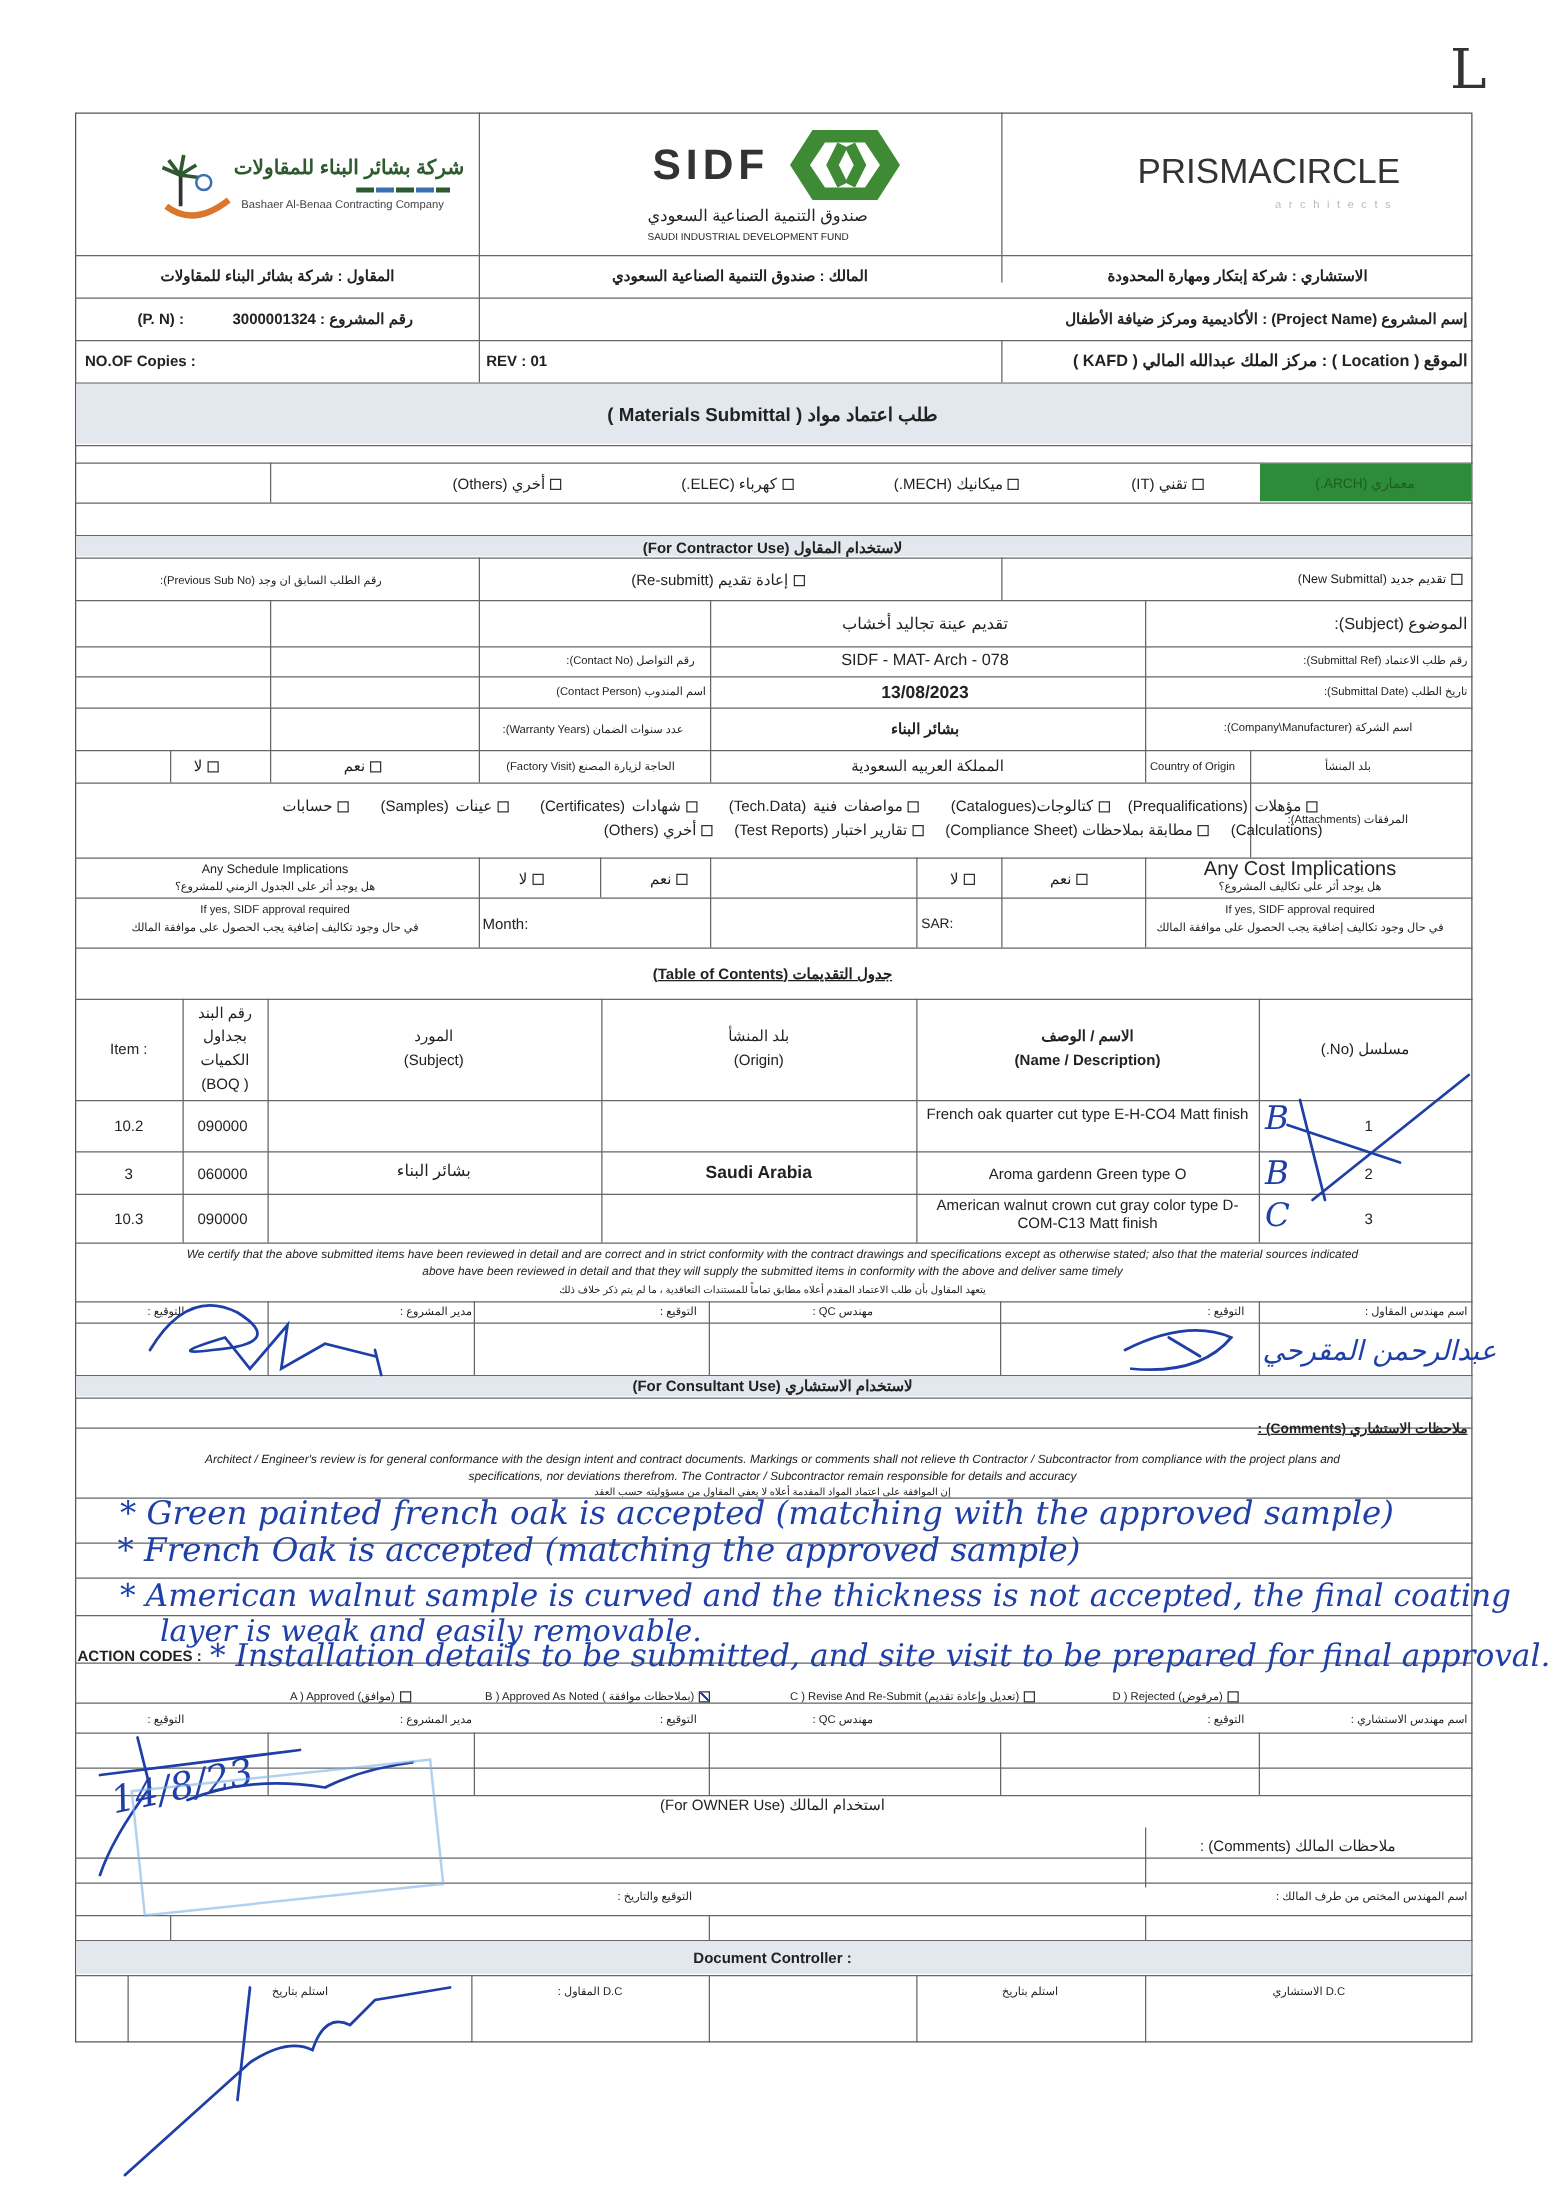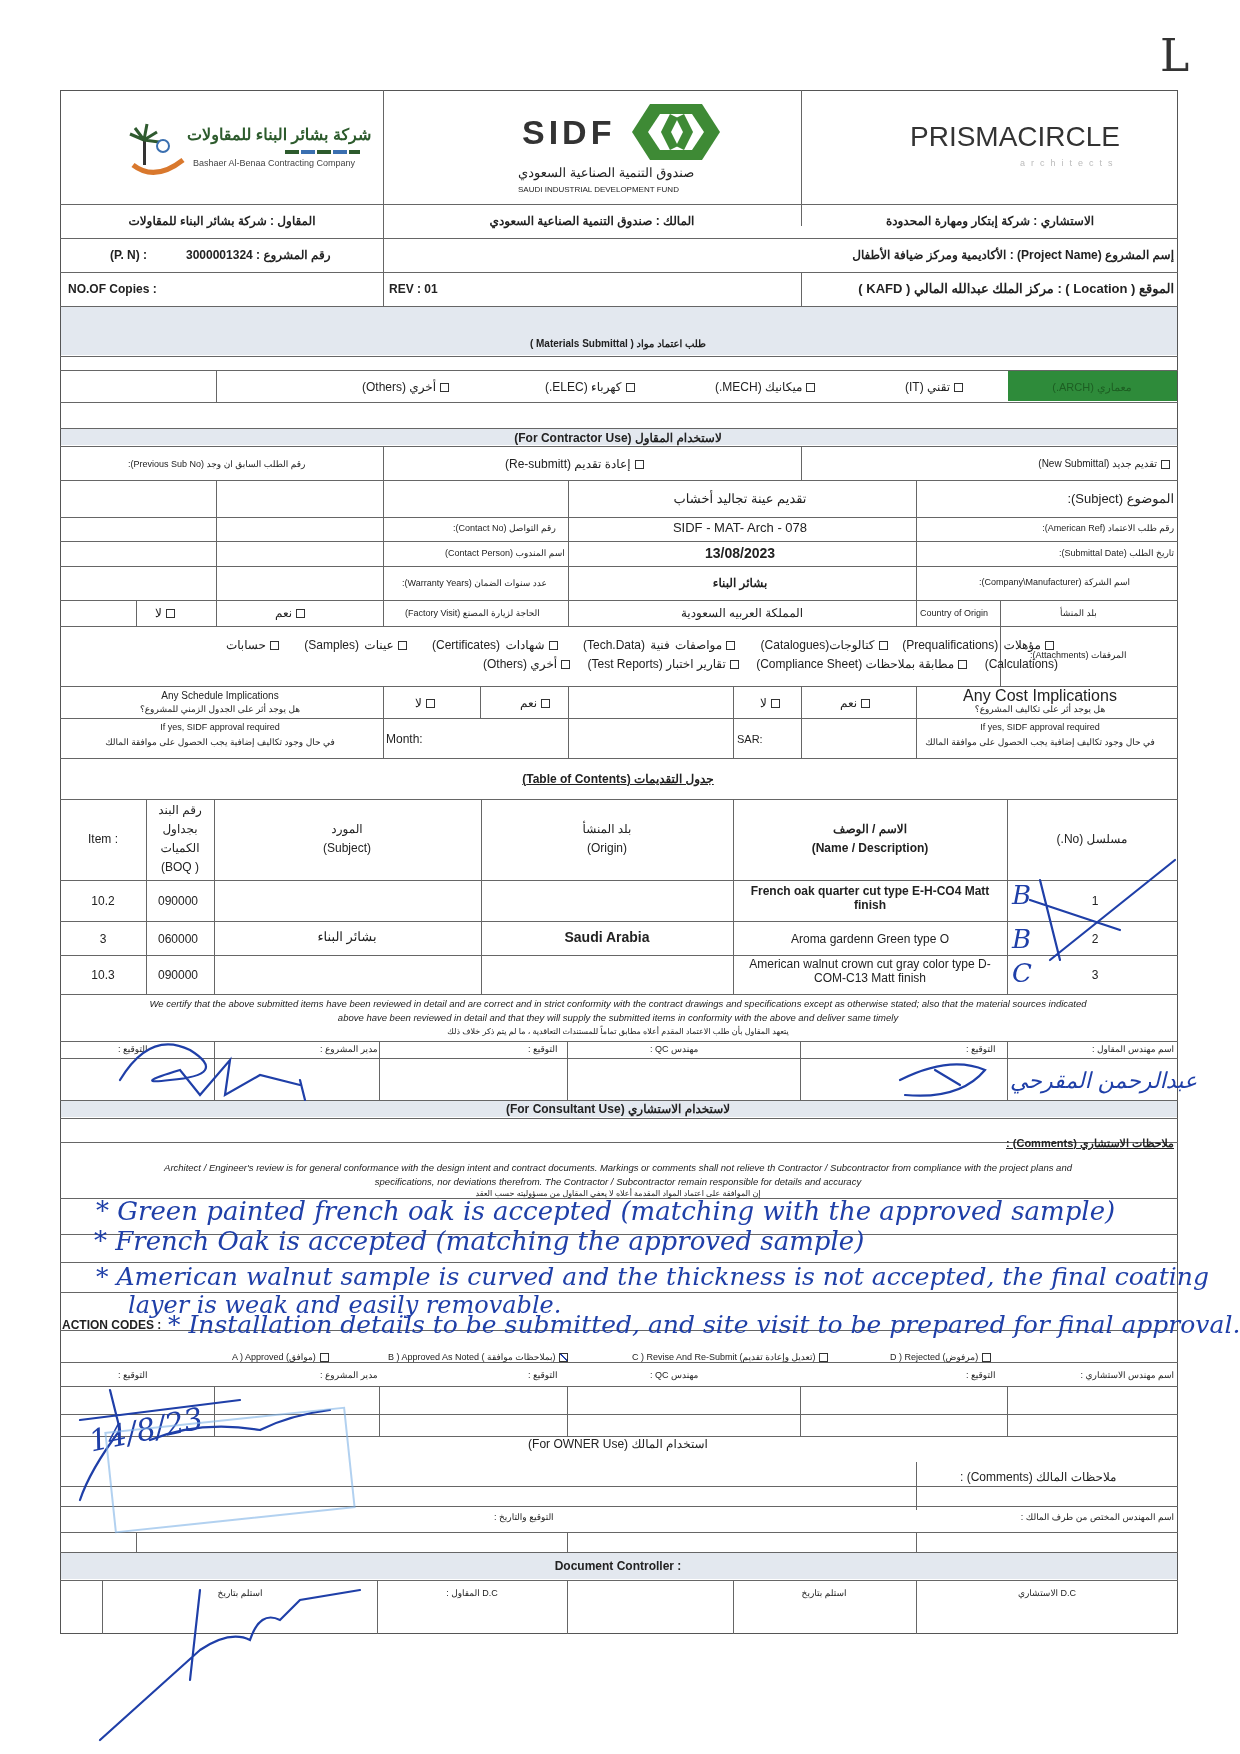--- a/index.html
+++ b/index.html
@@ -160,36 +160,36 @@
 <div class="t b rtl c" style="left:222px;top:214px">المقاول : شركة بشائر البناء للمقاولات</div>
 <div class="t b rtl c" style="left:592px;top:214px">المالك : صندوق التنمية الصناعية السعودي</div>
 <div class="t b rtl c" style="left:990px;top:214px">الاستشاري : شركة إبتكار ومهارة المحدودة</div>
 <div class="t b" style="left:110px;top:248px">(P. N) :</div>
 <div class="t b rtl" style="left:186px;top:248px">رقم المشروع : 3000001324</div>
 <div class="t b rtl r" style="right:66px;top:248px">إسم المشروع (Project Name) : الأكاديمية ومركز ضيافة الأطفال</div>
 <div class="t b" style="left:68px;top:282px">NO.OF Copies :</div>
 <div class="t b" style="left:389px;top:282px">REV : 01</div>
 <div class="t b rtl r" style="right:66px;top:282px;font-size:13px">الموقع ( Location ) : مركز الملك عبدالله المالي ( KAFD )</div>
 
-<div class="t b rtl c" style="left:618px;top:335px;font-size:10px;line-height:18px">طلب اعتماد مواد ( Materials Submittal )</div>
+<div class="t b rtl c" style="left:618px;top:324px;font-size:15px;line-height:18px">طلب اعتماد مواد ( Materials Submittal )</div>
 
 <div class="t rtl c" style="left:1092px;top:380px;color:#1d5e22;font-size:11px">معماري (ARCH.)</div>
 <div class="t rtl" style="left:905px;top:380px"><span class="cb"></span><span>تقني (IT)</span></div>
 <div class="t rtl" style="left:715px;top:380px"><span class="cb"></span><span>ميكانيك (MECH.)</span></div>
 <div class="t rtl" style="left:545px;top:380px"><span class="cb"></span><span>كهرباء (ELEC.)</span></div>
 <div class="t rtl" style="left:362px;top:380px"><span class="cb"></span><span>أخري (Others)</span></div>
 
 <div class="t b rtl c" style="left:618px;top:431px">لاستخدام المقاول (For Contractor Use)</div>
 <div class="t rtl sm" style="right:66px;top:458px;font-size:10px"><span class="cb"></span><span>تقديم جديد (New Submittal)</span></div>
 <div class="t rtl" style="left:505px;top:457px"><span class="cb"></span><span>إعادة تقديم (Re-submitt)</span></div>
 <div class="t rtl sm" style="left:128px;top:459px">رقم الطلب السابق ان وجد (Previous Sub No):</div>
 
 <div class="t rtl" style="right:66px;top:492px;font-size:13px">الموضوع (Subject):</div>
 <div class="t rtl c" style="left:740px;top:492px;font-size:13px">تقديم عينة تجاليد أخشاب</div>
-<div class="t rtl sm" style="right:66px;top:523px">رقم طلب الاعتماد (American Ref):</div>
+<div class="t rtl sm" style="right:66px;top:523px">رقم طلب الاعتماد (Submittal Ref):</div>
 <div class="t c" style="left:740px;top:521px;font-size:13px">SIDF - MAT- Arch - 078</div>
 <div class="t rtl sm" style="left:453px;top:523px">رقم التواصل (Contact No):</div>
 <div class="t rtl sm" style="right:66px;top:548px">تاريخ الطلب (Submittal Date):</div>
 <div class="t b c" style="left:740px;top:546px;font-size:14px">13/08/2023</div>
 <div class="t rtl sm" style="left:445px;top:548px">اسم المندوب (Contact Person)</div>
 <div class="t rtl sm" style="right:110px;top:577px">اسم الشركة (Company\Manufacturer):</div>
 <div class="t b rtl c" style="left:740px;top:576px">بشائر البناء</div>
 <div class="t rtl sm" style="left:402px;top:578px">عدد سنوات الضمان (Warranty Years):</div>
 
 <div class="t rtl sm" style="left:1060px;top:608px">بلد المنشأ</div>
@@ -238,21 +238,21 @@
 <div class="t c" style="left:607px;top:841px">(Origin)</div>
 <div class="t rtl c" style="left:347px;top:822px">المورد</div>
 <div class="t c" style="left:347px;top:841px">(Subject)</div>
 <div class="t rtl c" style="left:180px;top:803px">رقم البند</div>
 <div class="t rtl c" style="left:180px;top:822px">بجداول</div>
 <div class="t rtl c" style="left:180px;top:841px">الكميات</div>
 <div class="t c" style="left:180px;top:860px">(BOQ )</div>
 <div class="t c" style="left:103px;top:832px">Item :</div>
 
 <div class="t c" style="left:1095px;top:894px">1</div>
-<div class="t c" style="left:870px;top:884px;white-space:normal;width:270px;text-align:center;font-weight:bold;"><span>French oak quarter cut type E-H-CO4 Matt finish</span></div>
+<div class="t c" style="left:870px;top:884px;white-space:normal;width:270px;text-align:center;"><span>French oak quarter cut type E-H-CO4 Matt finish</span></div>
 <div class="t c" style="left:178px;top:894px">090000</div>
 <div class="t c" style="left:103px;top:894px">10.2</div>
 
 <div class="t c" style="left:1095px;top:932px">2</div>
 <div class="t c" style="left:870px;top:932px">Aroma gardenn Green type O</div>
 <div class="t c" style="left:178px;top:932px">060000</div>
 <div class="t c" style="left:103px;top:932px">3</div>
 
 <div class="t c" style="left:1095px;top:968px">3</div>
 <div class="t c" style="left:870px;top:957px;white-space:normal;width:250px;text-align:center;"><span>American walnut crown cut gray color type D-COM-C13 Matt finish</span></div>

